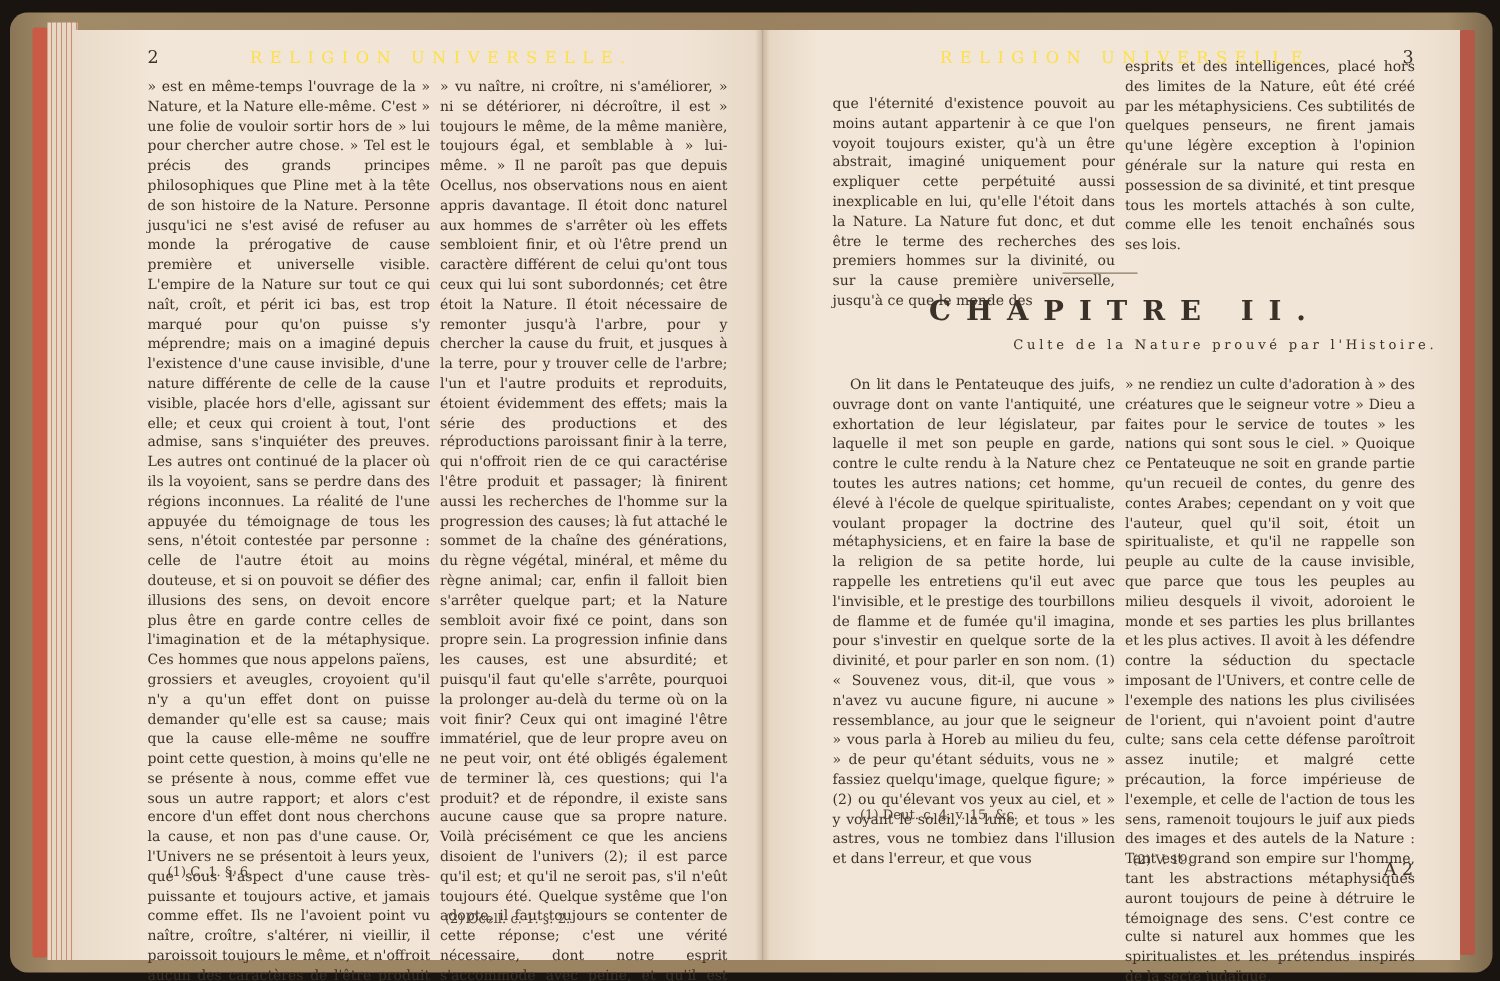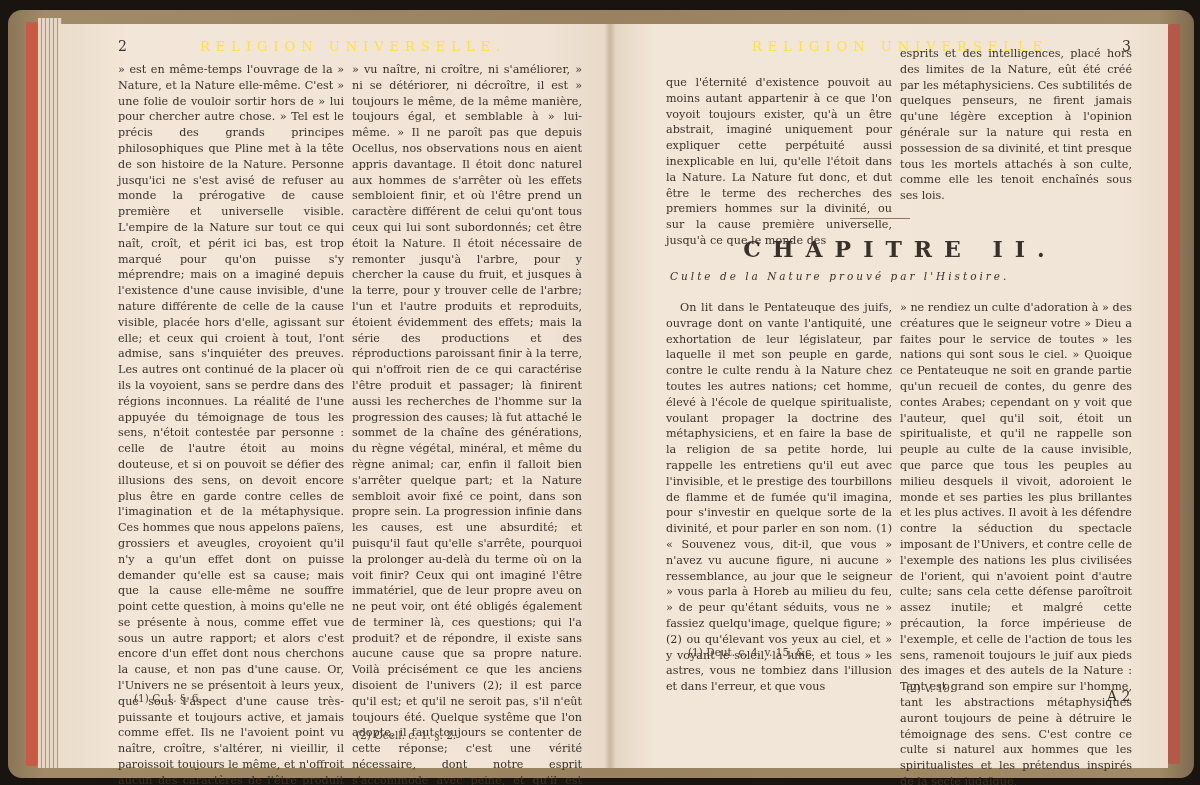--- a/index.html
+++ b/index.html
@@ -12,21 +12,21 @@
   .page.left{left:58px;width:552px;background:linear-gradient(90deg,#eadbc9 0%,#f2e6d8 12%,#f1e4d6 88%,#e7d8c6 100%);}
   .page.right{left:610px;width:558px;background:linear-gradient(90deg,#e4d4c1 0%,#f2e6d8 8%,#f1e5d7 92%,#eadccb 100%);}
   .gutter{position:absolute;left:604px;top:24px;width:12px;height:744px;background:linear-gradient(90deg,rgba(0,0,0,0),rgba(120,90,60,0.25),rgba(0,0,0,0));}
   .runhead{position:absolute;top:39px;font-size:13px;letter-spacing:6px;color:#fde047;}
   .pnum{position:absolute;top:38px;font-size:14px;color:#3a3128;}
   .col{position:absolute;font-size:11.2px;line-height:15.8px;color:#3b3128;text-align:justify;}
   .col p{margin:0;}
   .foot{position:absolute;font-size:10.5px;color:#4a3f34;}
   .chap{position:absolute;left:650px;top:236px;width:500px;text-align:center;font-size:22px;letter-spacing:12px;color:#3a3128;font-weight:bold;}
   .chap-rule{position:absolute;left:850px;top:218px;width:60px;border-top:1px solid #8a7a66;}
-  .sub{position:absolute;left:670px;top:270px;width:500px;text-align:left;font-size:10.5px;letter-spacing:3px;font-style:italic;color:#3a3128;}
+  .sub{position:absolute;left:650px;top:270px;width:500px;text-align:right;font-size:10.5px;letter-spacing:3px;color:#3a3128;}
   .dropcap{font-size:22px;line-height:15px;vertical-align:-3px;}
   .sig{position:absolute;left:1095px;top:688px;font-size:14px;color:#3a3128;margin-left:12px;}
 </style>
 </head>
 <body>
 
 <div class="cover"></div>
 <div class="edge-left"></div>
 <div class="leaves-left"></div>
 <div class="edge-right"></div>

